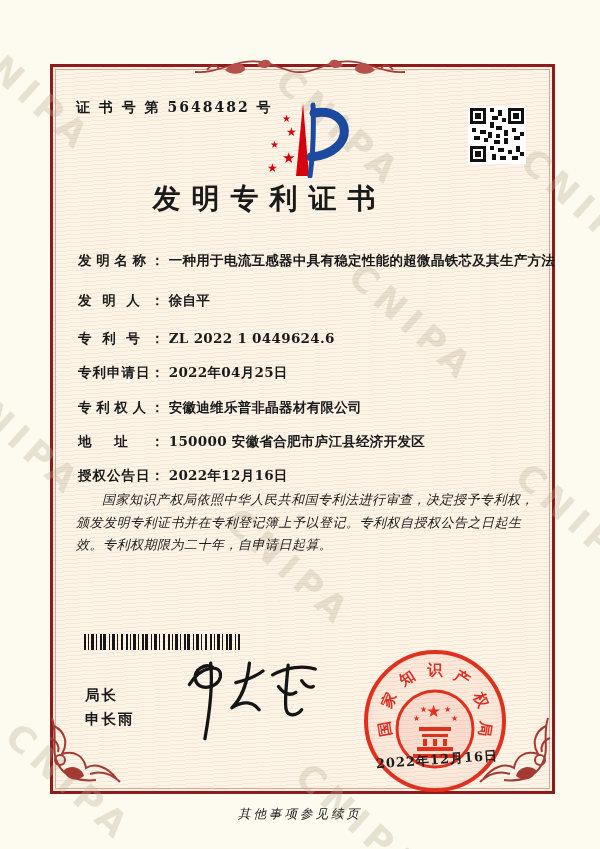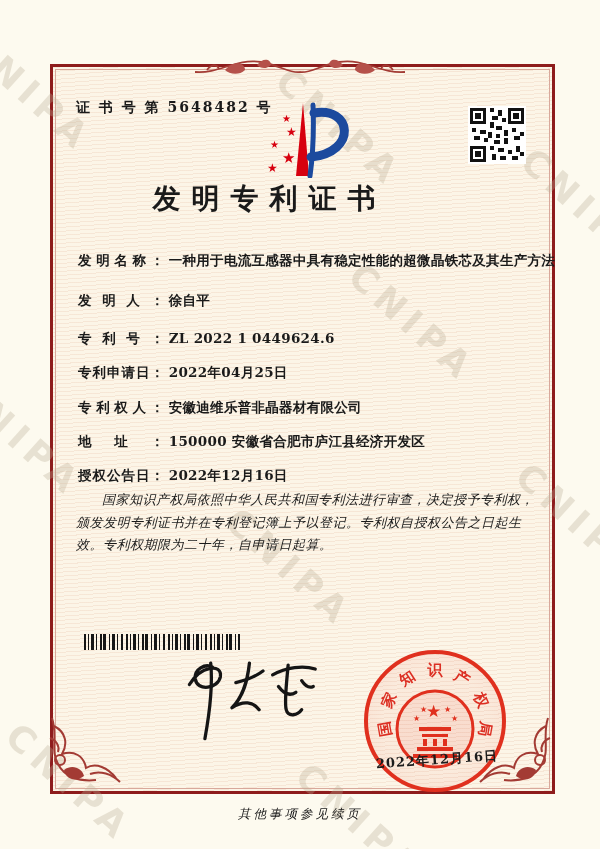--- a/index.html
+++ b/index.html
@@ -209,20 +209,24 @@
     <span class="flabel">授权公告日：</span>
     <span class="fvalue">2022年12月16日</span>
   </div>
 
   <div class="legal">
     <p>国家知识产权局依照中华人民共和国专利法进行审查，决定授予专利权，颁发发明专利证书并在专利登记簿上予以登记。专利权自授权公告之日起生效。专利权期限为二十年，自申请日起算。</p>
   </div>
 
   <div class="barcode"></div>
 
+  <div class="signer">
+    <div>局长</div>
+    <div>申长雨</div>
+  </div>
 
   <svg class="signature" viewBox="0 0 155 96">
     <g stroke="#151515" stroke-width="3.4" fill="none" stroke-linecap="round" stroke-linejoin="round">
       <path d="M18,32 C30,12 52,10 50,24 C48,36 26,40 24,26 C23,16 34,10 42,14"></path>
       <path d="M40,10 C42,30 40,55 34,88"></path>
       <path d="M66,30 C76,28 86,24 94,18"></path>
       <path d="M80,10 C78,28 74,44 62,56 C74,48 84,50 90,58"></path>
       <path d="M104,22 C118,14 136,12 148,16"></path>
       <path d="M120,12 C118,34 116,50 118,58 C120,66 130,64 134,58"></path>
       <path d="M110,34 C116,42 122,44 128,40"></path>

